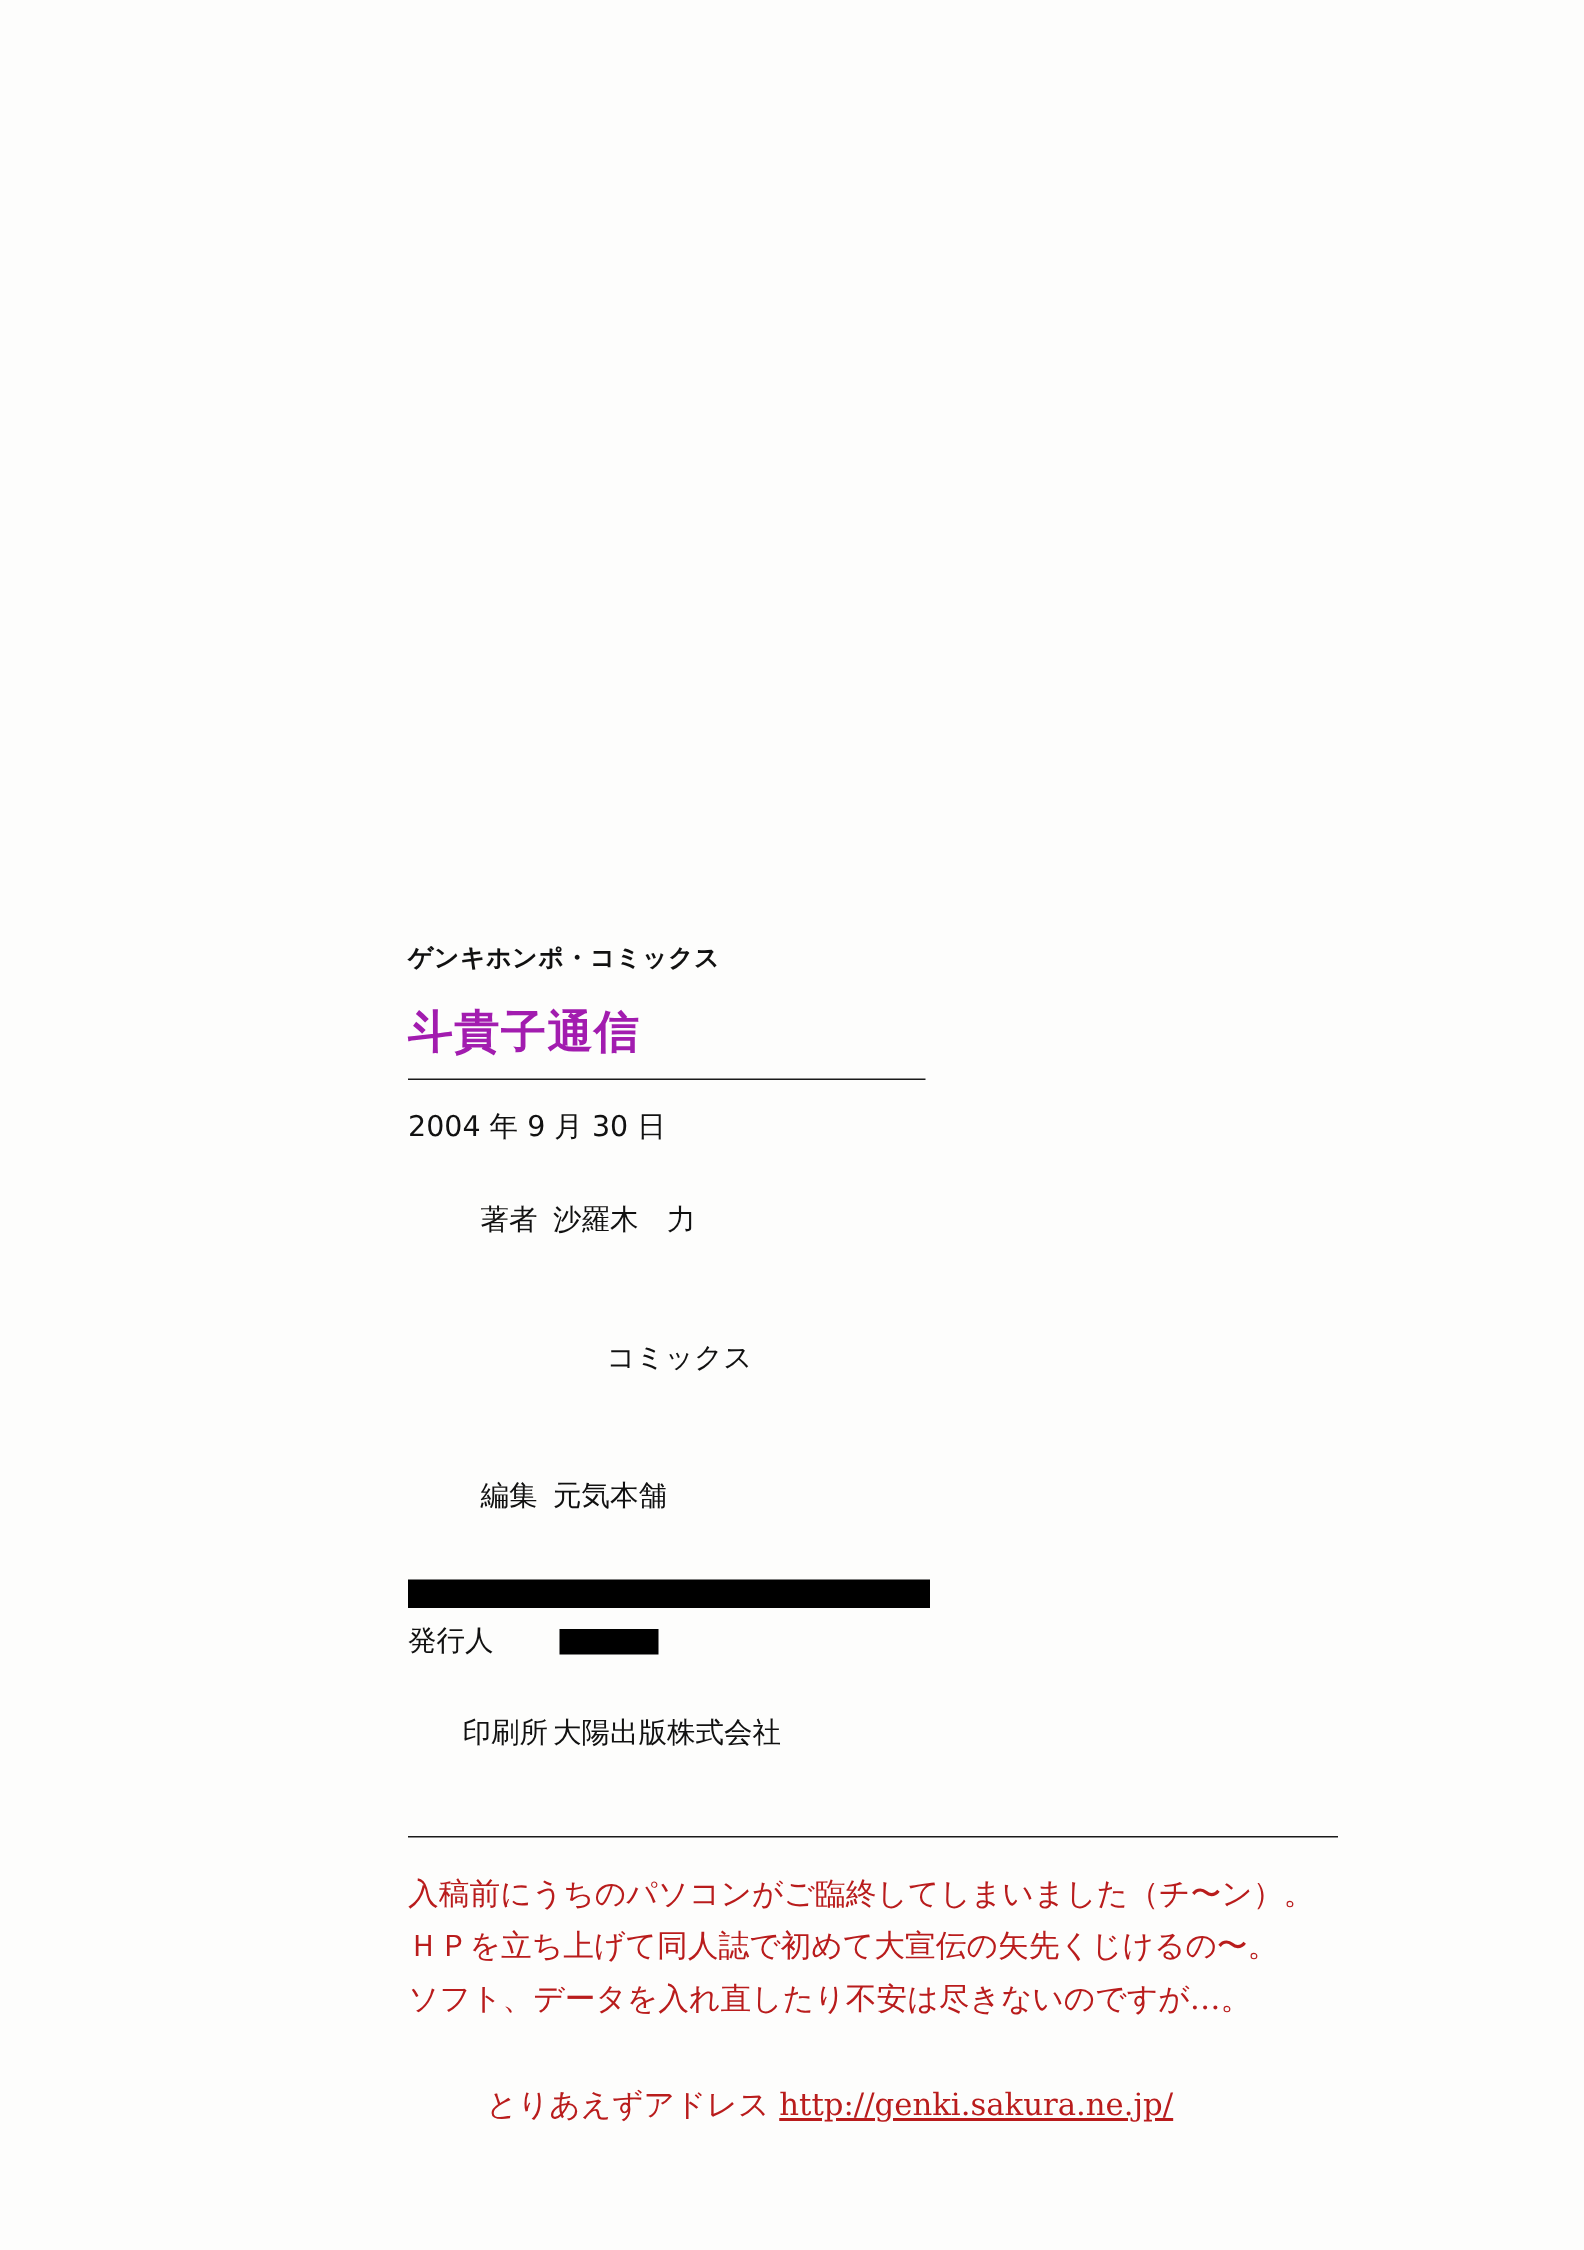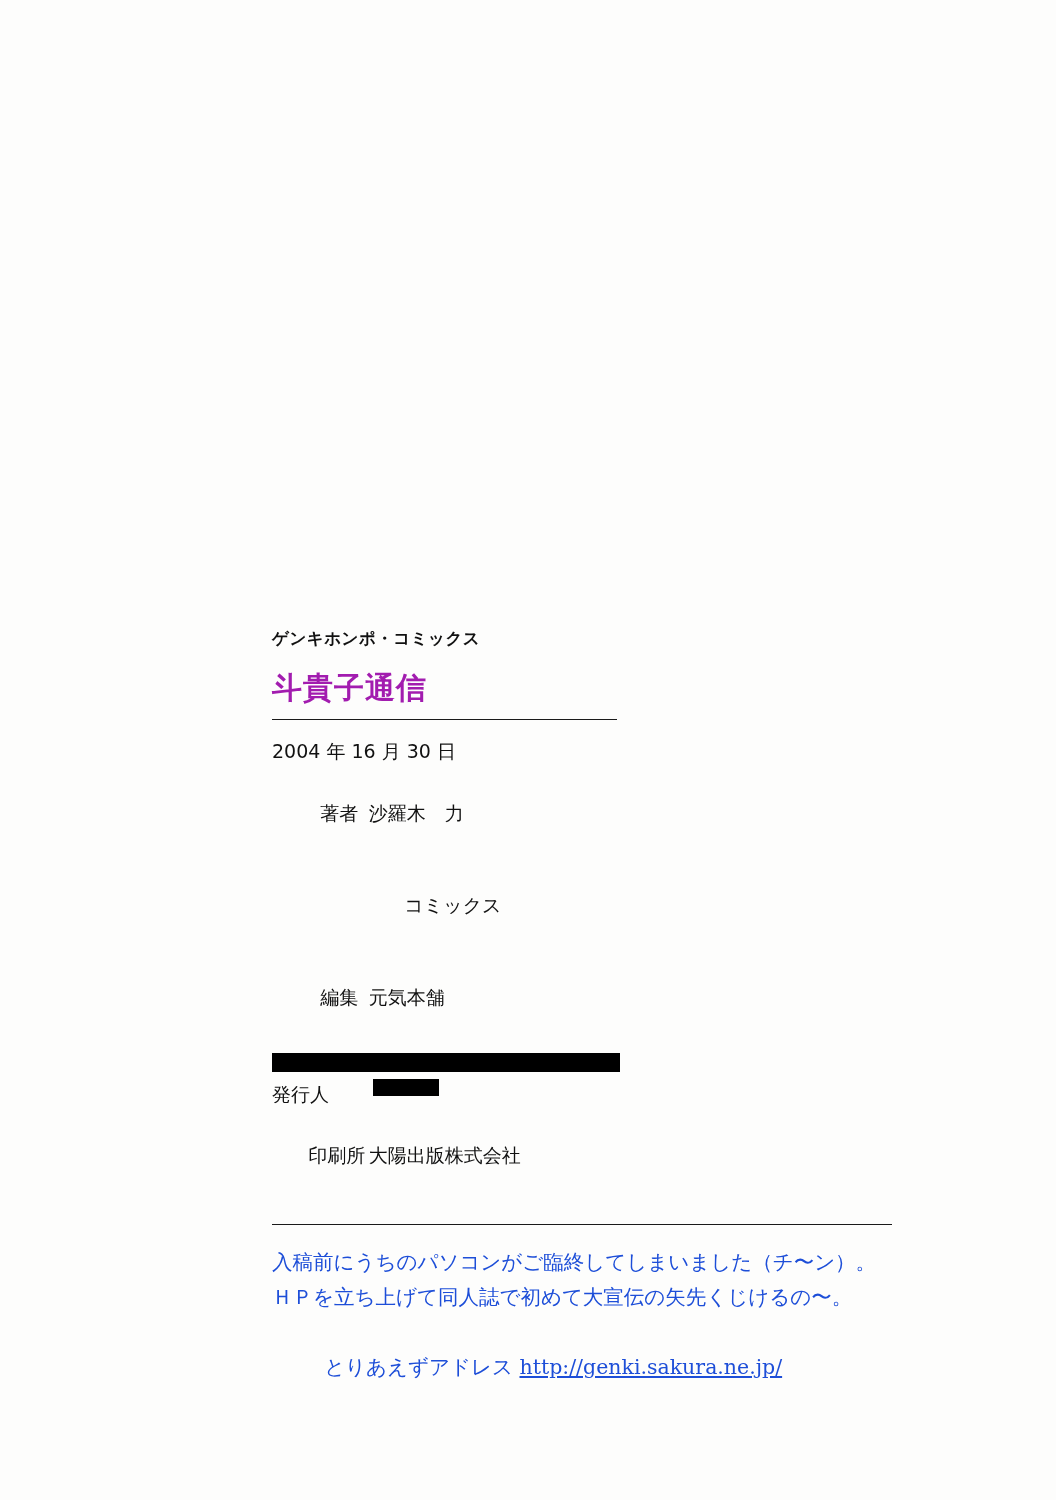--- a/index.html
+++ b/index.html
@@ -70,62 +70,62 @@
     padding-left: 84px;
   }
   .redaction-bar {
     background: #000000;
     height: 19px;
     width: 348px;
     margin: 9px 0 7px 0;
   }
   .cred-row.with-box {
     display: flex;
-    align-items: flex-start;
+    align-items: center;
     gap: 12px;
   }
   .inline-redaction {
     display: inline-block;
     background: #000000;
     height: 17px;
     width: 66px;
     margin-left: 32px;
     vertical-align: middle;
   }
   .afterword {
     margin: 0;
     padding: 0;
     list-style: none;
   }
   .afterword li {
     font-family: "DejaVu Serif", serif;
     font-size: 20.5px;
     line-height: 1.72;
-    color: #1d4ed8;
+    color: #b91c1c;
     white-space: pre-wrap;
   }
   .afterword .link {
     text-decoration: underline;
     font-family: "DejaVu Serif", serif;
   }
 </style>
 </head>
 <body>
 
 <div class="page">
 
   <div class="colophon">
 
     <div class="series-label">ゲンキホンポ・コミックス</div>
 
     <div class="book-title">斗貴子通信</div>
 
     <div class="rule-short"></div>
 
-    <div class="cred-row">2004 年 16 月 30 日</div>
+    <div class="cred-row">2004 年 9 月 30 日</div>
 
     <ul class="cred-list">
       <li class="cred-row">
         <span>著者</span><span>	</span><span>沙羅木　力</span>
       </li>
       <li class="cred-row indent">
         <span>コミックス</span>
       </li>
       <li class="cred-row">
         <span>編集</span><span>	</span><span>元気本舗</span>
@@ -141,20 +141,21 @@
 
     <div class="cred-row">
       <span>印刷所</span><span>	</span><span>大陽出版株式会社</span>
     </div>
 
     <div class="rule-long"></div>
 
     <ul class="afterword">
       <li>入稿前にうちのパソコンがご臨終してしまいました（チ〜ン）。</li>
       <li>ＨＰを立ち上げて同人誌で初めて大宣伝の矢先くじけるの〜。</li>
+      <li>ソフト、データを入れ直したり不安は尽きないのですが…。</li>
       <li>
         <span>とりあえずアドレス </span><span class="link">http://genki.sakura.ne.jp/</span>
       </li>
 
     </ul>
 
   </div>
 </div>
 
 </body></html>

